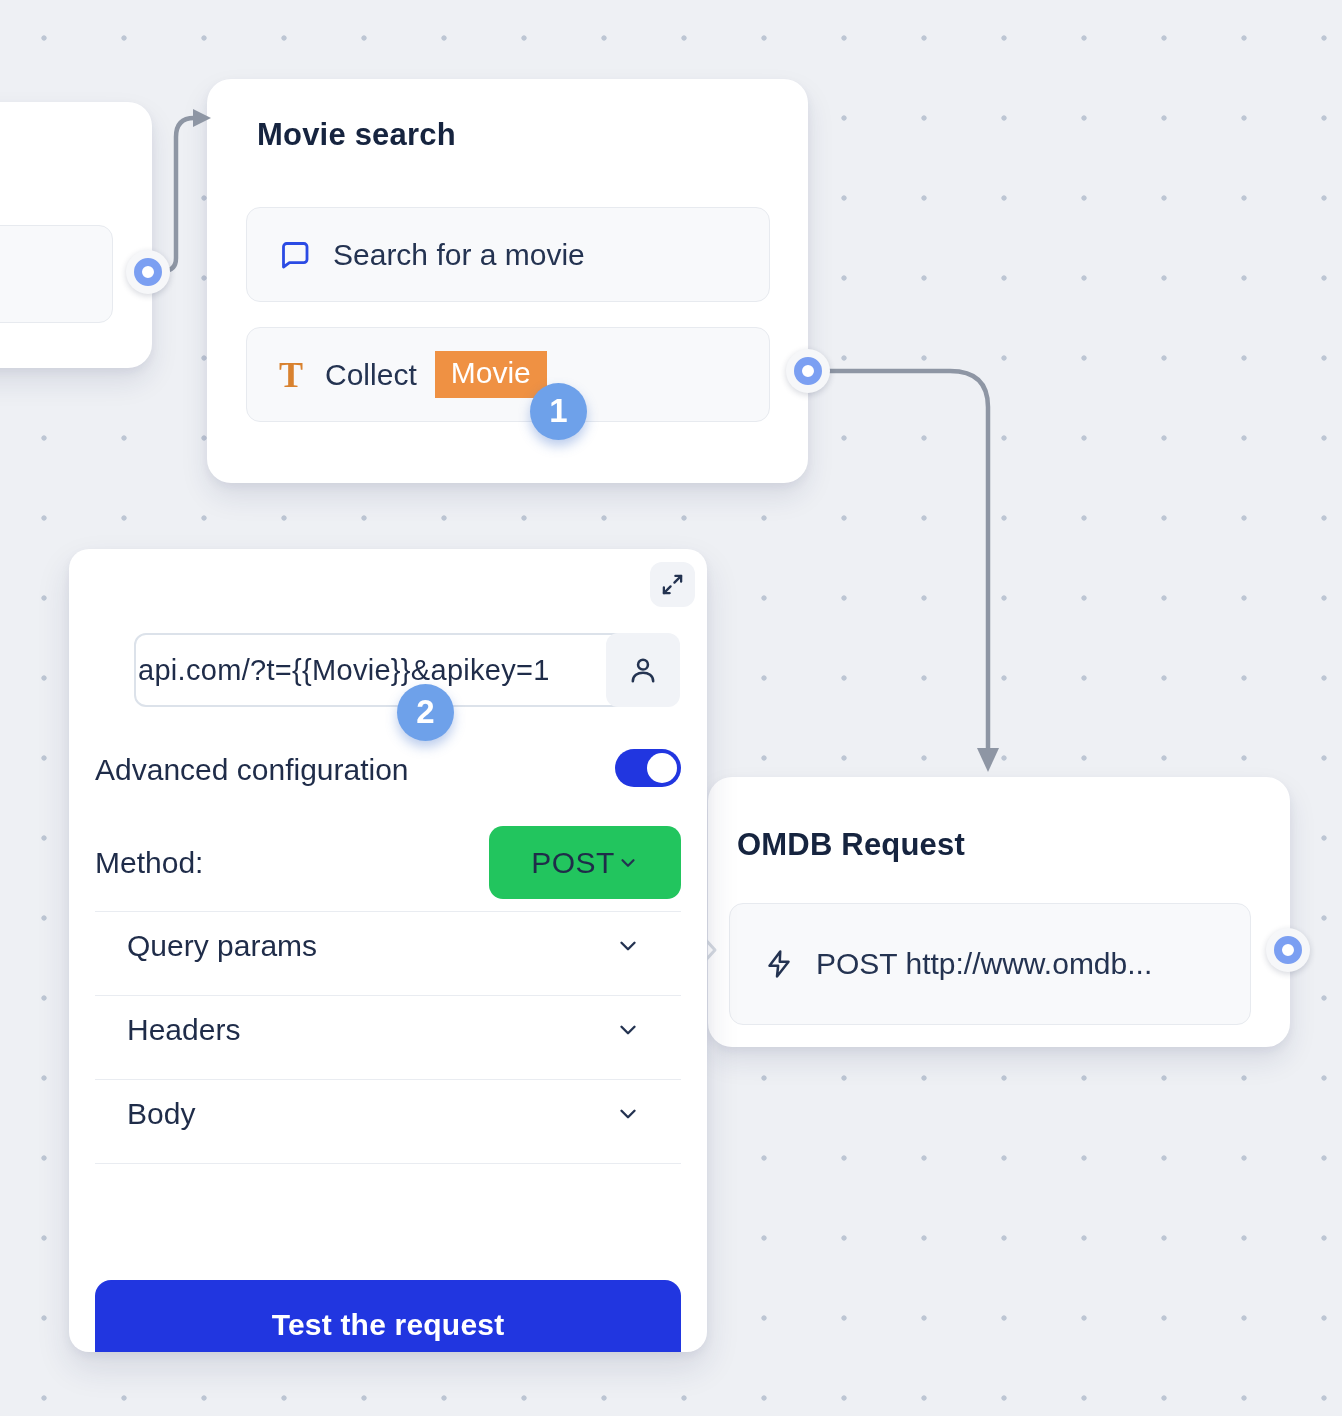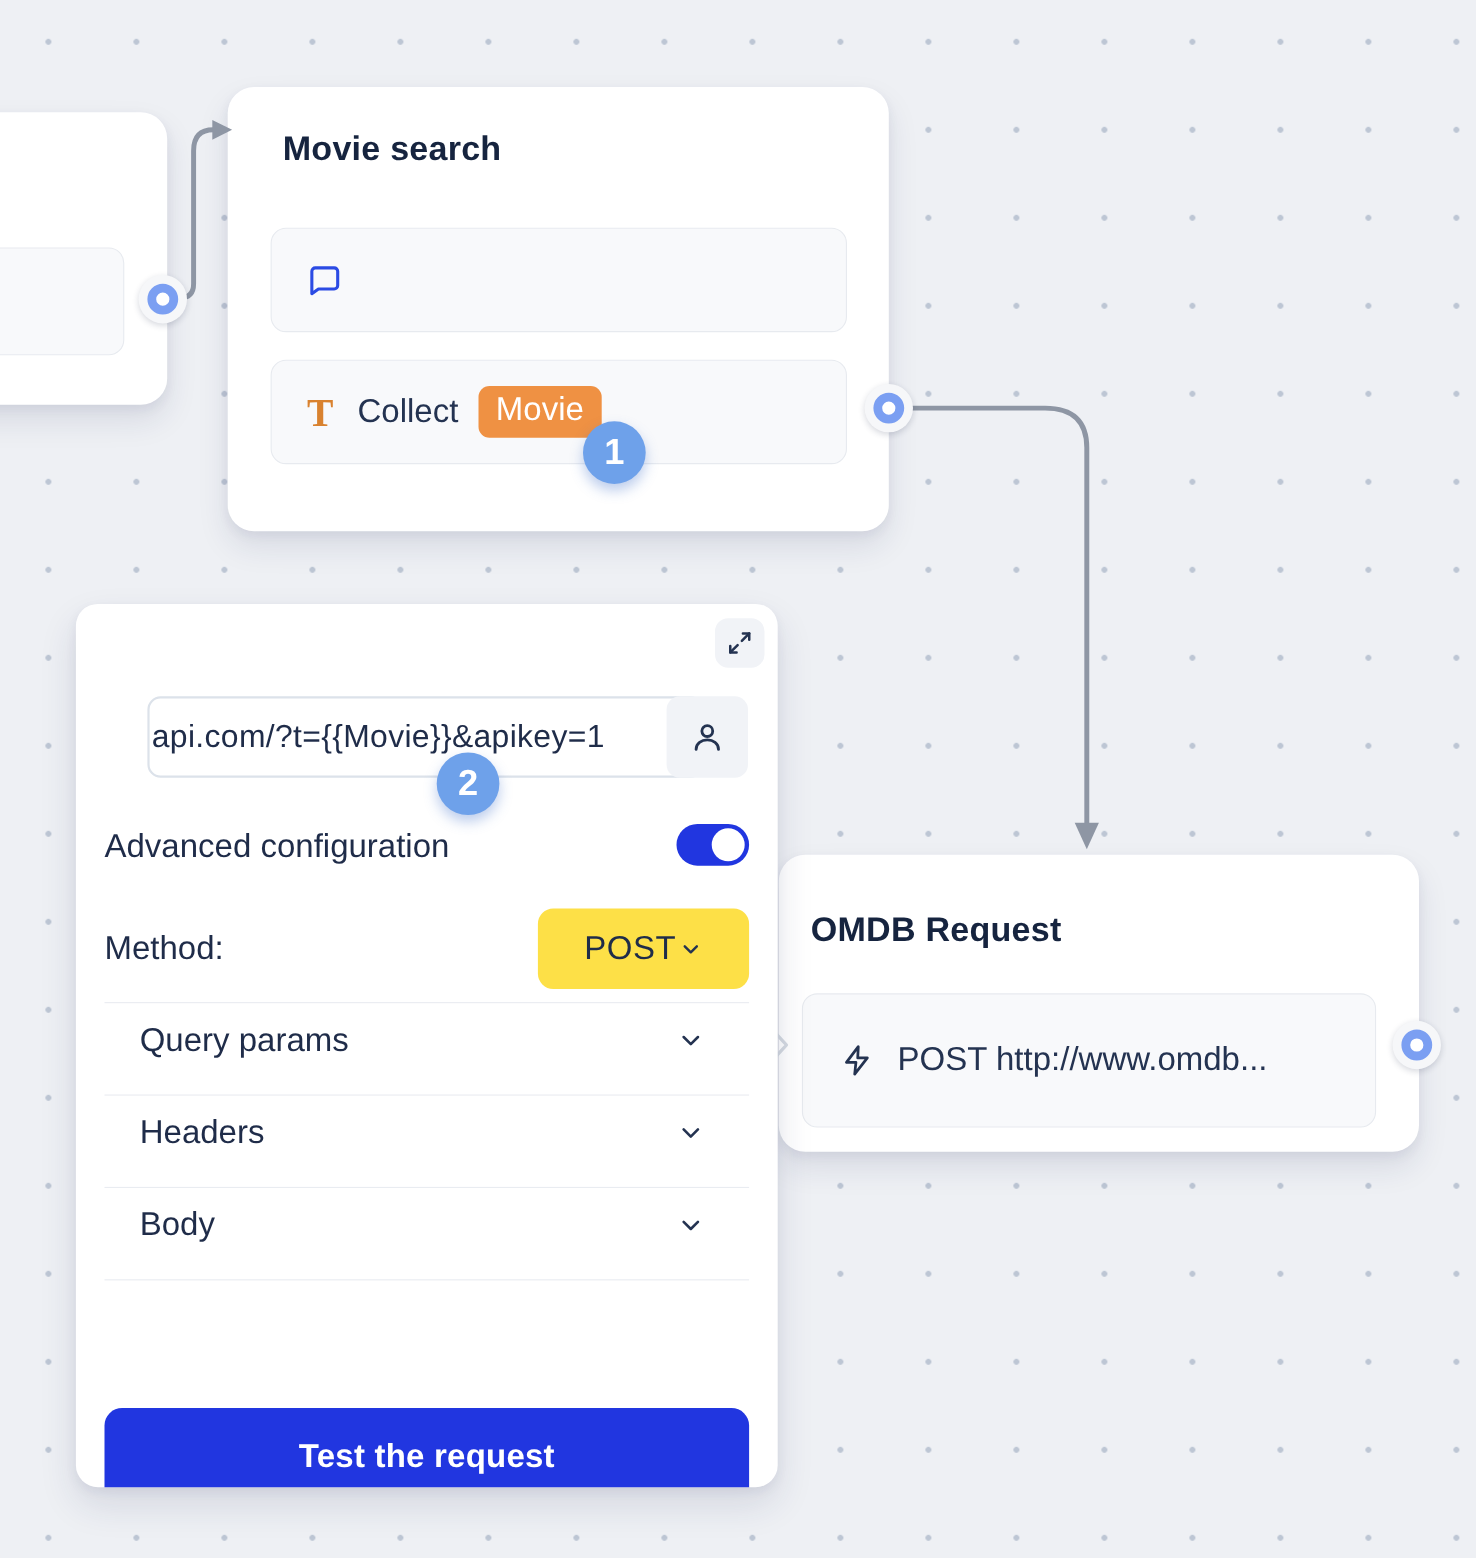--- a/index.html
+++ b/index.html
@@ -23,21 +23,21 @@
   .node-title{
     position:absolute;font-size:31px;font-weight:700;color:#16243f;letter-spacing:.2px;
   }
   .node-item{
     position:absolute;background:#f8f9fb;border:1.5px solid #e7eaef;border-radius:14px;
     display:flex;align-items:center;padding-left:32px;gap:22px;cursor:pointer;
   }
   .node-item .label{font-size:30px;color:#243351;white-space:nowrap;}
 
   .chip{
-    background:#ef9143;color:#fff;border-radius:10px;padding:5px 16px 8px 16px;
+    background:#ef9143;color:#fff;border-radius:0;padding:5px 16px 8px 16px;
     font-size:30px;line-height:34px;
   }
 
   .t-glyph{font-family:"Liberation Serif",serif;font-size:36px;font-weight:700;color:#d9822f;line-height:30px;}
 
   .connector{position:absolute;z-index:4;}
   .connector .halo{
     position:absolute;left:0;top:0;width:44px;height:44px;border-radius:50%;
     background:#f6f7f9;box-shadow:0 2px 6px rgba(30,40,70,.18);
   }
@@ -84,21 +84,21 @@
   .toggle .knob{
     position:absolute;right:4px;top:4px;width:30px;height:30px;border-radius:50%;background:#fff;
   }
 
   .method-row{
     position:absolute;left:26px;top:277px;width:586px;height:73px;
     display:flex;align-items:center;justify-content:space-between;
   }
   .method-label{font-size:30px;color:#1f2c49;}
   .method-select{
-    width:192px;height:73px;background:#fde047;border-radius:14px;border:none;cursor:pointer;
+    width:192px;height:73px;background:#22c55e;border-radius:14px;border:none;cursor:pointer;
     display:flex;align-items:center;justify-content:center;gap:2px;
   }
   .method-value{font-size:30px;font-weight:500;color:#1f2c49;letter-spacing:.5px;}
 
   .sections{position:absolute;left:26px;top:362px;width:586px;border-top:1.5px solid #e9ecf1;}
   .section-row{
     height:84px;border-bottom:1.5px solid #e9ecf1;display:flex;align-items:center;
     justify-content:space-between;padding:0 40px 16px 32px;cursor:pointer;
   }
   .section-row .label{font-size:30px;color:#1f2c49;}
@@ -131,20 +131,21 @@
     <div class="ring"></div>
   </div>
 
   <div class="card" style="left:207px;top:79px;width:601px;height:404px;">
     <div class="node-title" style="left:50px;top:38px;">Movie search</div>
 
     <div class="node-item" style="left:39px;top:128px;width:524px;height:95px;">
       <svg width="32" height="32" viewBox="0 0 32 32">
         <path d="M28 20.5a3.2 3.2 0 0 1-3.2 3.2H10.5L4.5 28V7.7a3.2 3.2 0 0 1 3.2-3.2h17.1A3.2 3.2 0 0 1 28 7.7z" fill="none" stroke="#2b4be4" stroke-width="2.8" stroke-linejoin="round" stroke-linecap="round"></path>
       </svg>
+      <span class="label">Search for a movie</span>
     </div>
 
     <div class="node-item" style="left:39px;top:248px;width:524px;height:95px;">
       <span class="t-glyph">T</span>
       <span class="label">Collect</span>
       <span class="chip" style="margin-left:-4px;">Movie</span>
     </div>
   </div>
   <div class="connector" style="left:786px;top:349px;">
     <div class="halo"></div>

